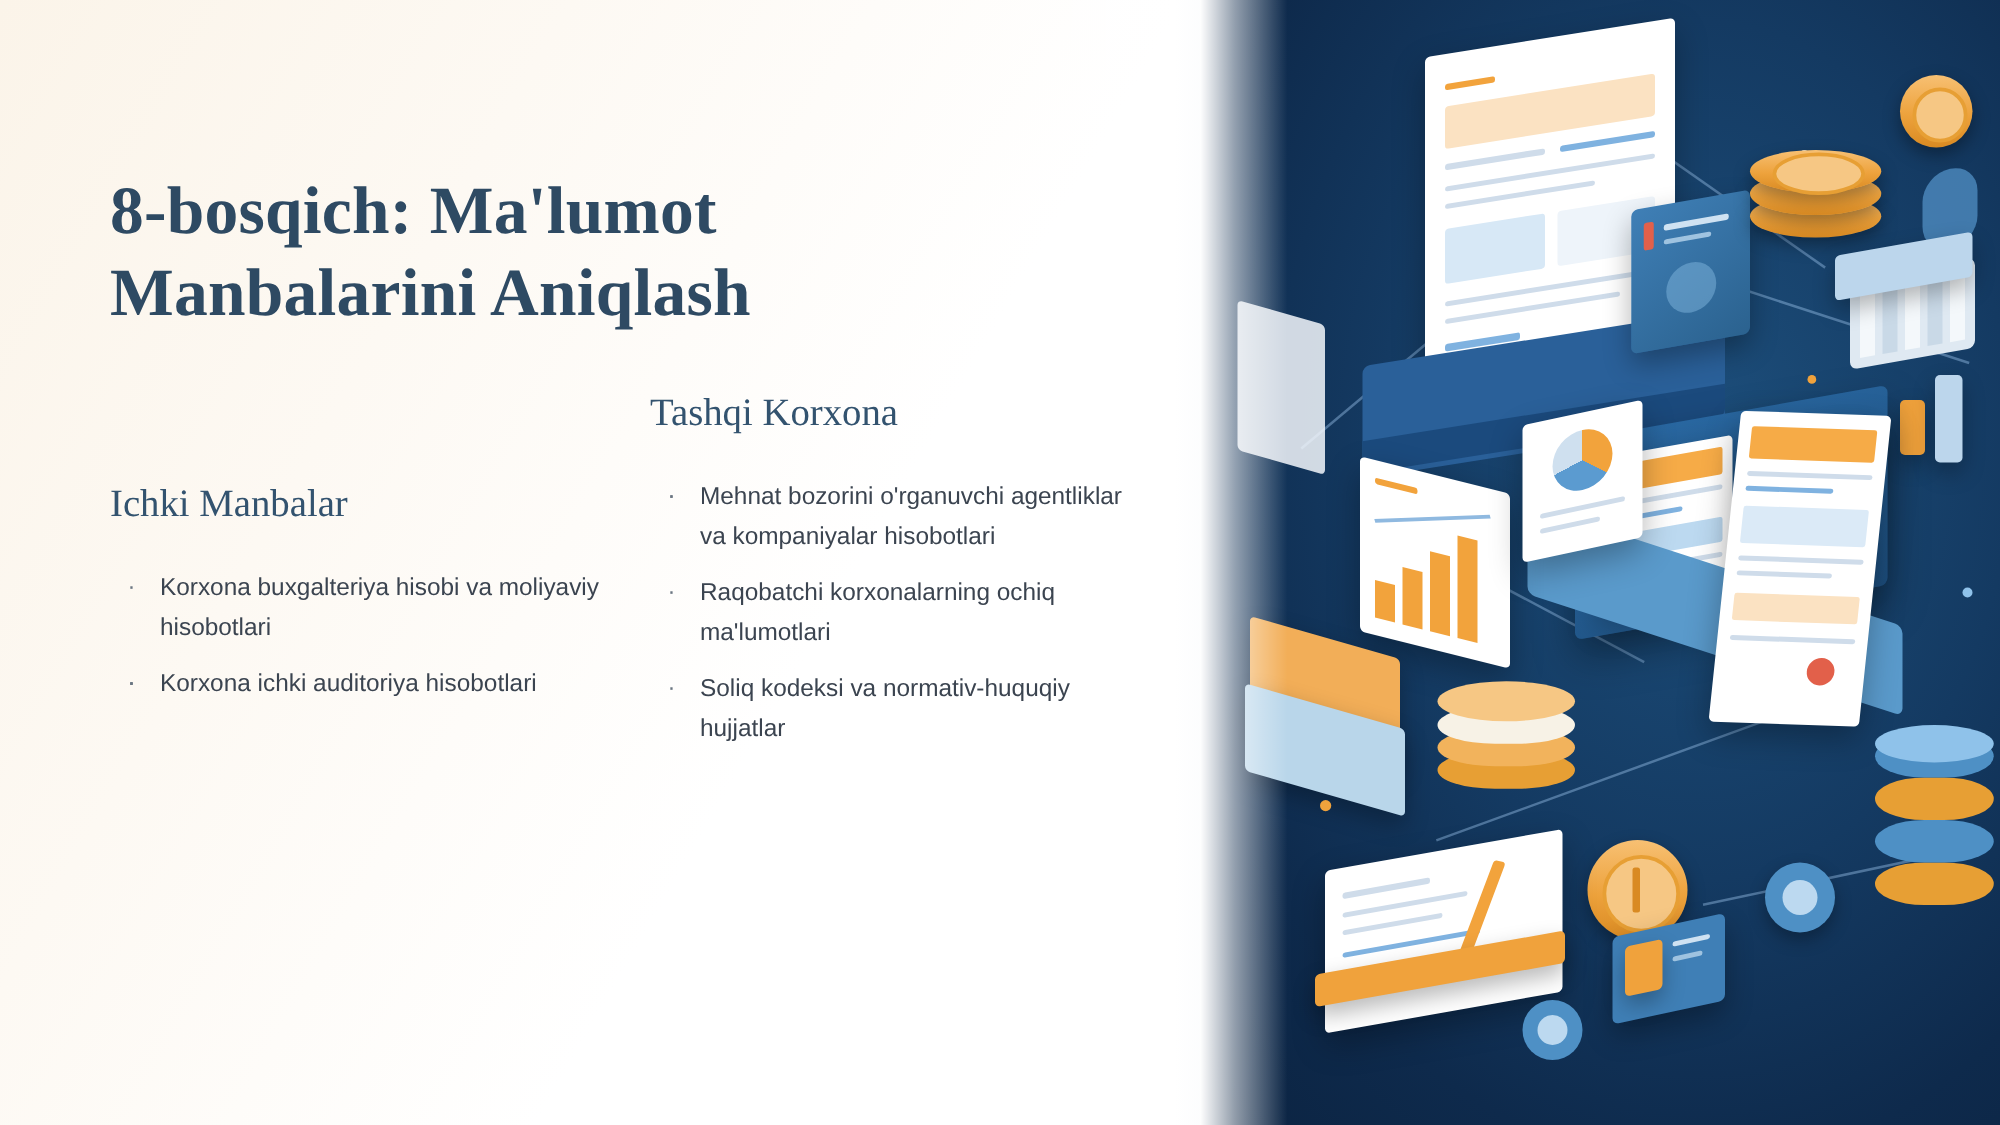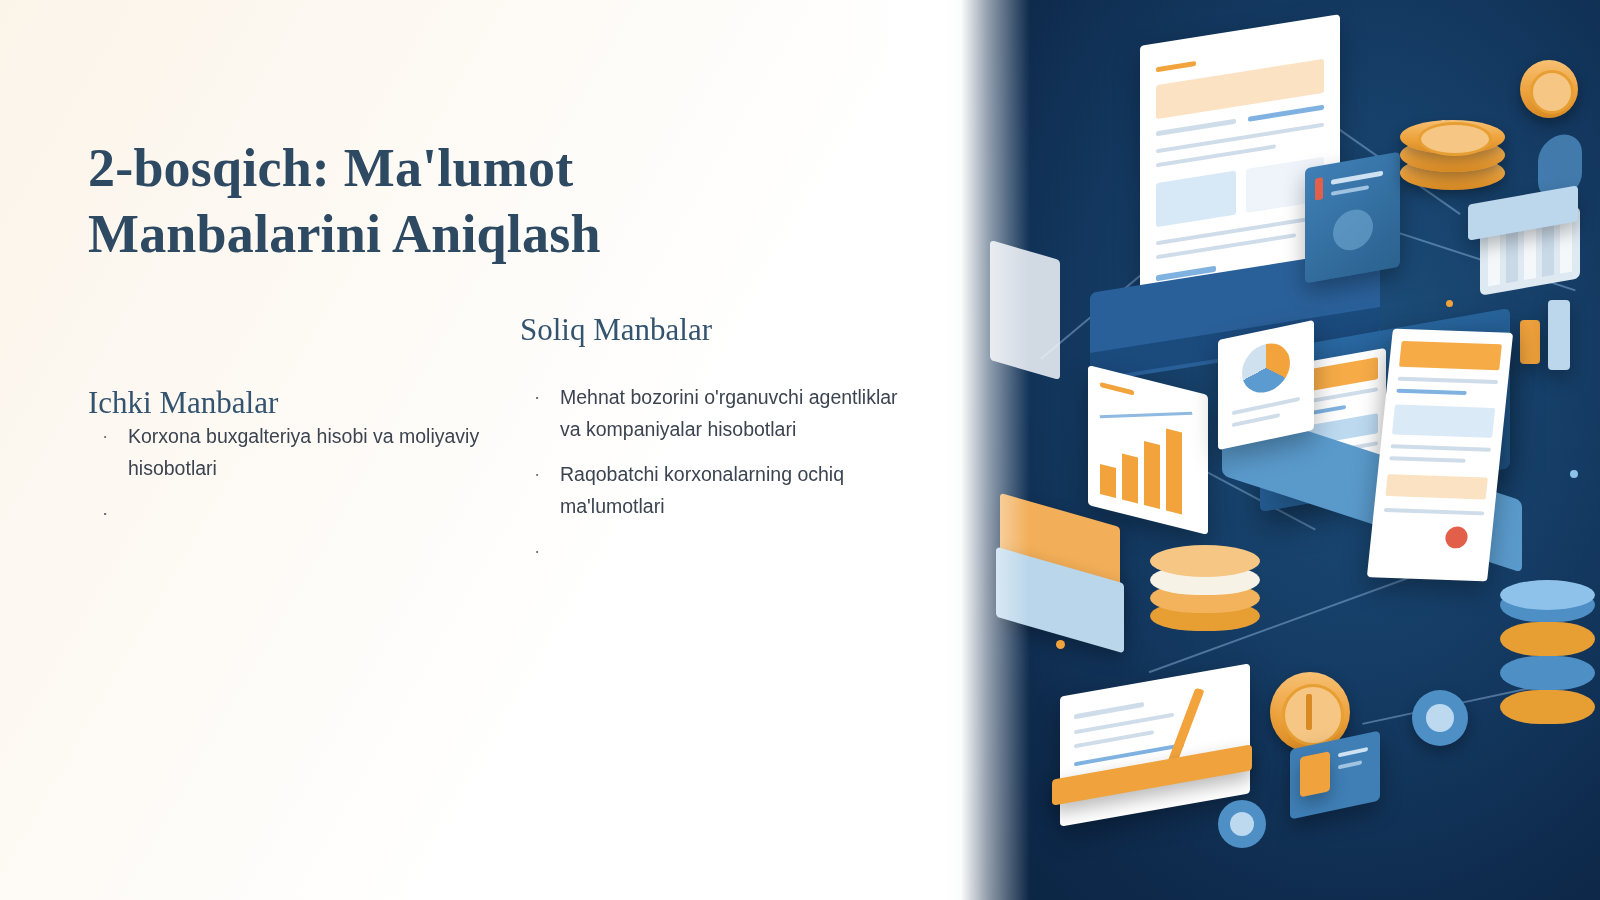--- a/index.html
+++ b/index.html
@@ -117,21 +117,21 @@
     font-size: 19px;
     line-height: 1.62;
   }
 
   .col-left {
     position: absolute;
     left: 88px;
     top: 385px;
     width: 400px;
   }
-  .col-left .col-head { }
+  .col-left .col-head { margin-bottom: 34px; }
 
   .col-right {
     position: absolute;
     left: 520px;
     top: 312px;
     width: 400px;
   }
   .col-right .col-head { margin-bottom: 34px; }
 </style>
 </head>
@@ -300,54 +300,56 @@
       <div class="p" style="left:12px; top:12px; width:24px; height:24px; border-radius:50%; background:#bcd9f0;"></div>
     </div>
 
     <div class="p dot" style="left:96px; top:640px; width:9px; height:9px; background:#f0a23c;"></div>
     <div class="p dot" style="left:610px; top:470px; width:8px; height:8px; background:#8fc2ea;"></div>
     <div class="p dot" style="left:486px; top:300px; width:7px; height:7px; background:#f0a23c;"></div>
 
     <div class="art-left-fade"></div>
   </div>
 
-  <h1 class="title">2-bosqich: Ma'lumot Manbalarini Aniqlash</h1>
+  <h1 class="title">8-bosqich: Ma'lumot Manbalarini Aniqlash</h1>
 
   <div class="col-left">
     <div class="col-head">Ichki Manbalar</div>
     <ul class="ul">
       <li class="li">
         <span class="bullet">·</span>
         <span>Korxona buxgalteriya hisobi va moliyaviy hisobotlari</span>
       </li>
       <li class="li">
         <span class="bullet">·</span>
       </li>
       <li class="li">
         <span class="bullet">·</span>
       </li>
       <li class="li">
         <span class="bullet">·</span>
+        <span>Korxona ichki auditoriya hisobotlari</span>
       </li>
     </ul>
   </div>
 
   <div class="col-right">
-    <div class="col-head">Soliq Manbalar</div>
+    <div class="col-head">Tashqi Korxona</div>
     <ul class="ul">
       <li class="li">
         <span class="bullet">·</span>
       </li>
       <li class="li">
         <span class="bullet">·</span>
         <span>Mehnat bozorini o'rganuvchi agentliklar va kompaniyalar hisobotlari</span>
       </li>
       <li class="li">
         <span class="bullet">·</span>
         <span>Raqobatchi korxonalarning ochiq ma'lumotlari</span>
       </li>
       <li class="li">
         <span class="bullet">·</span>
+        <span>Soliq kodeksi va normativ-huquqiy hujjatlar</span>
       </li>
     </ul>
   </div>
 
 </div>
 
 </body></html>

